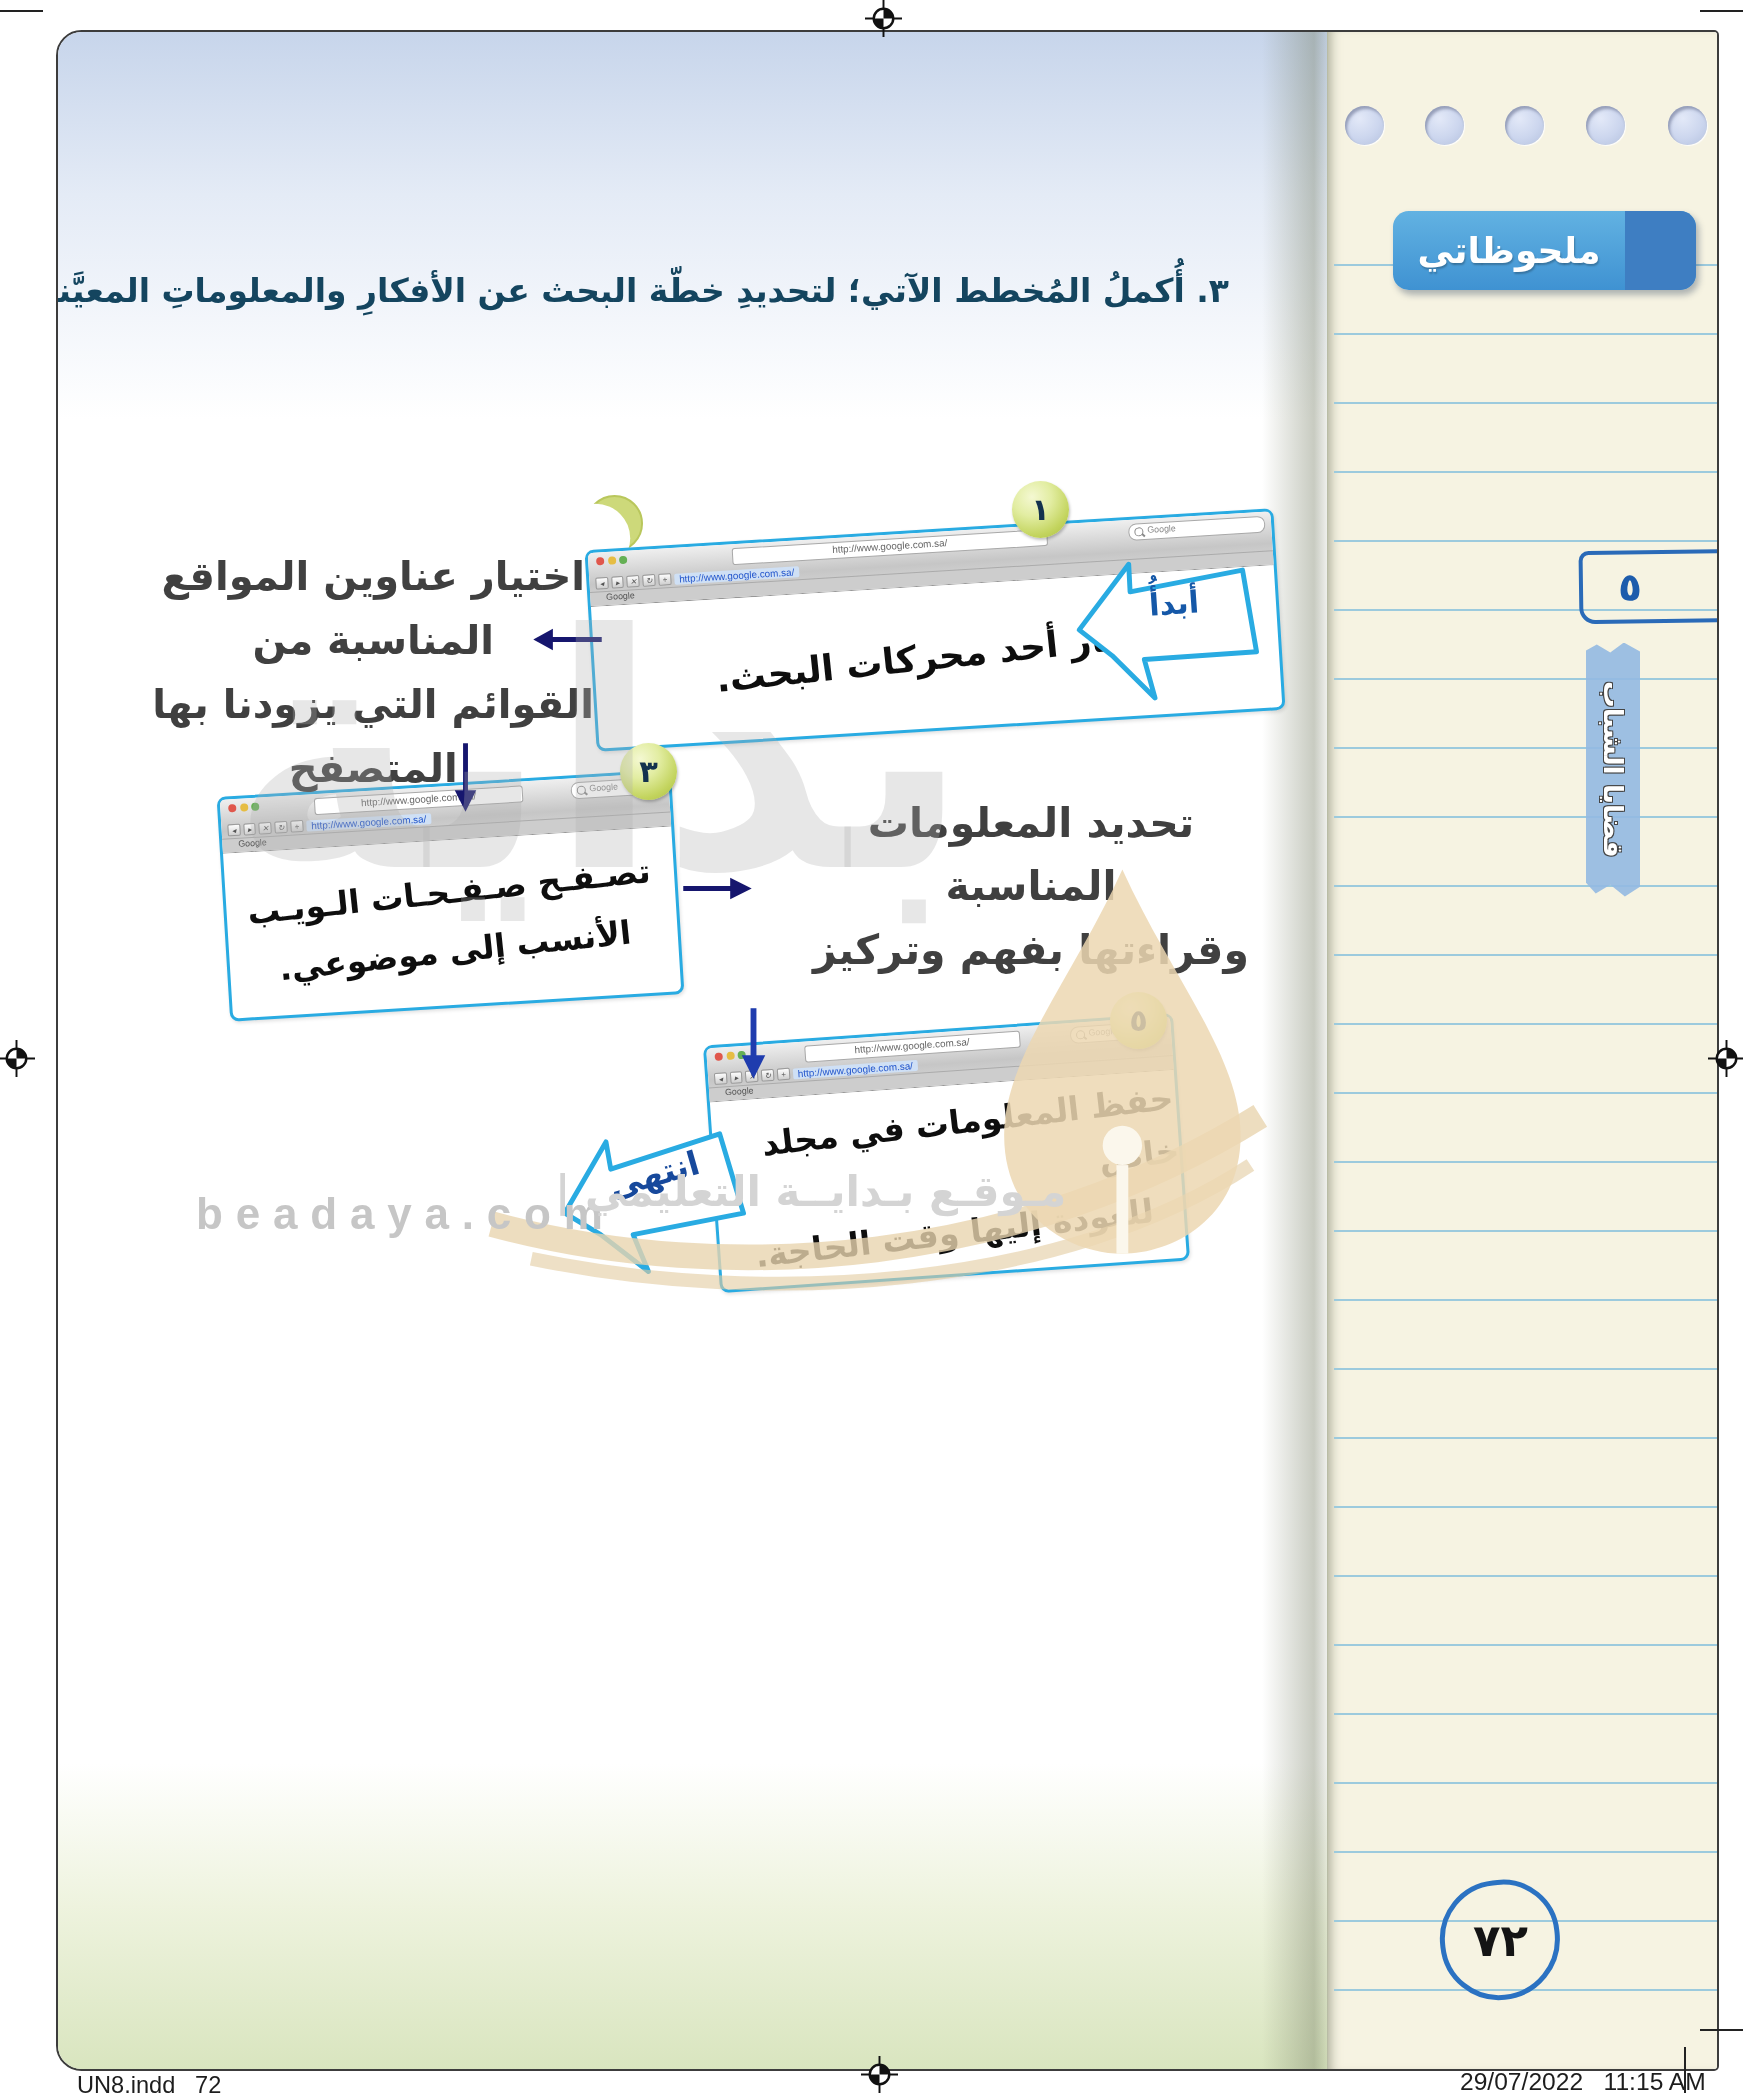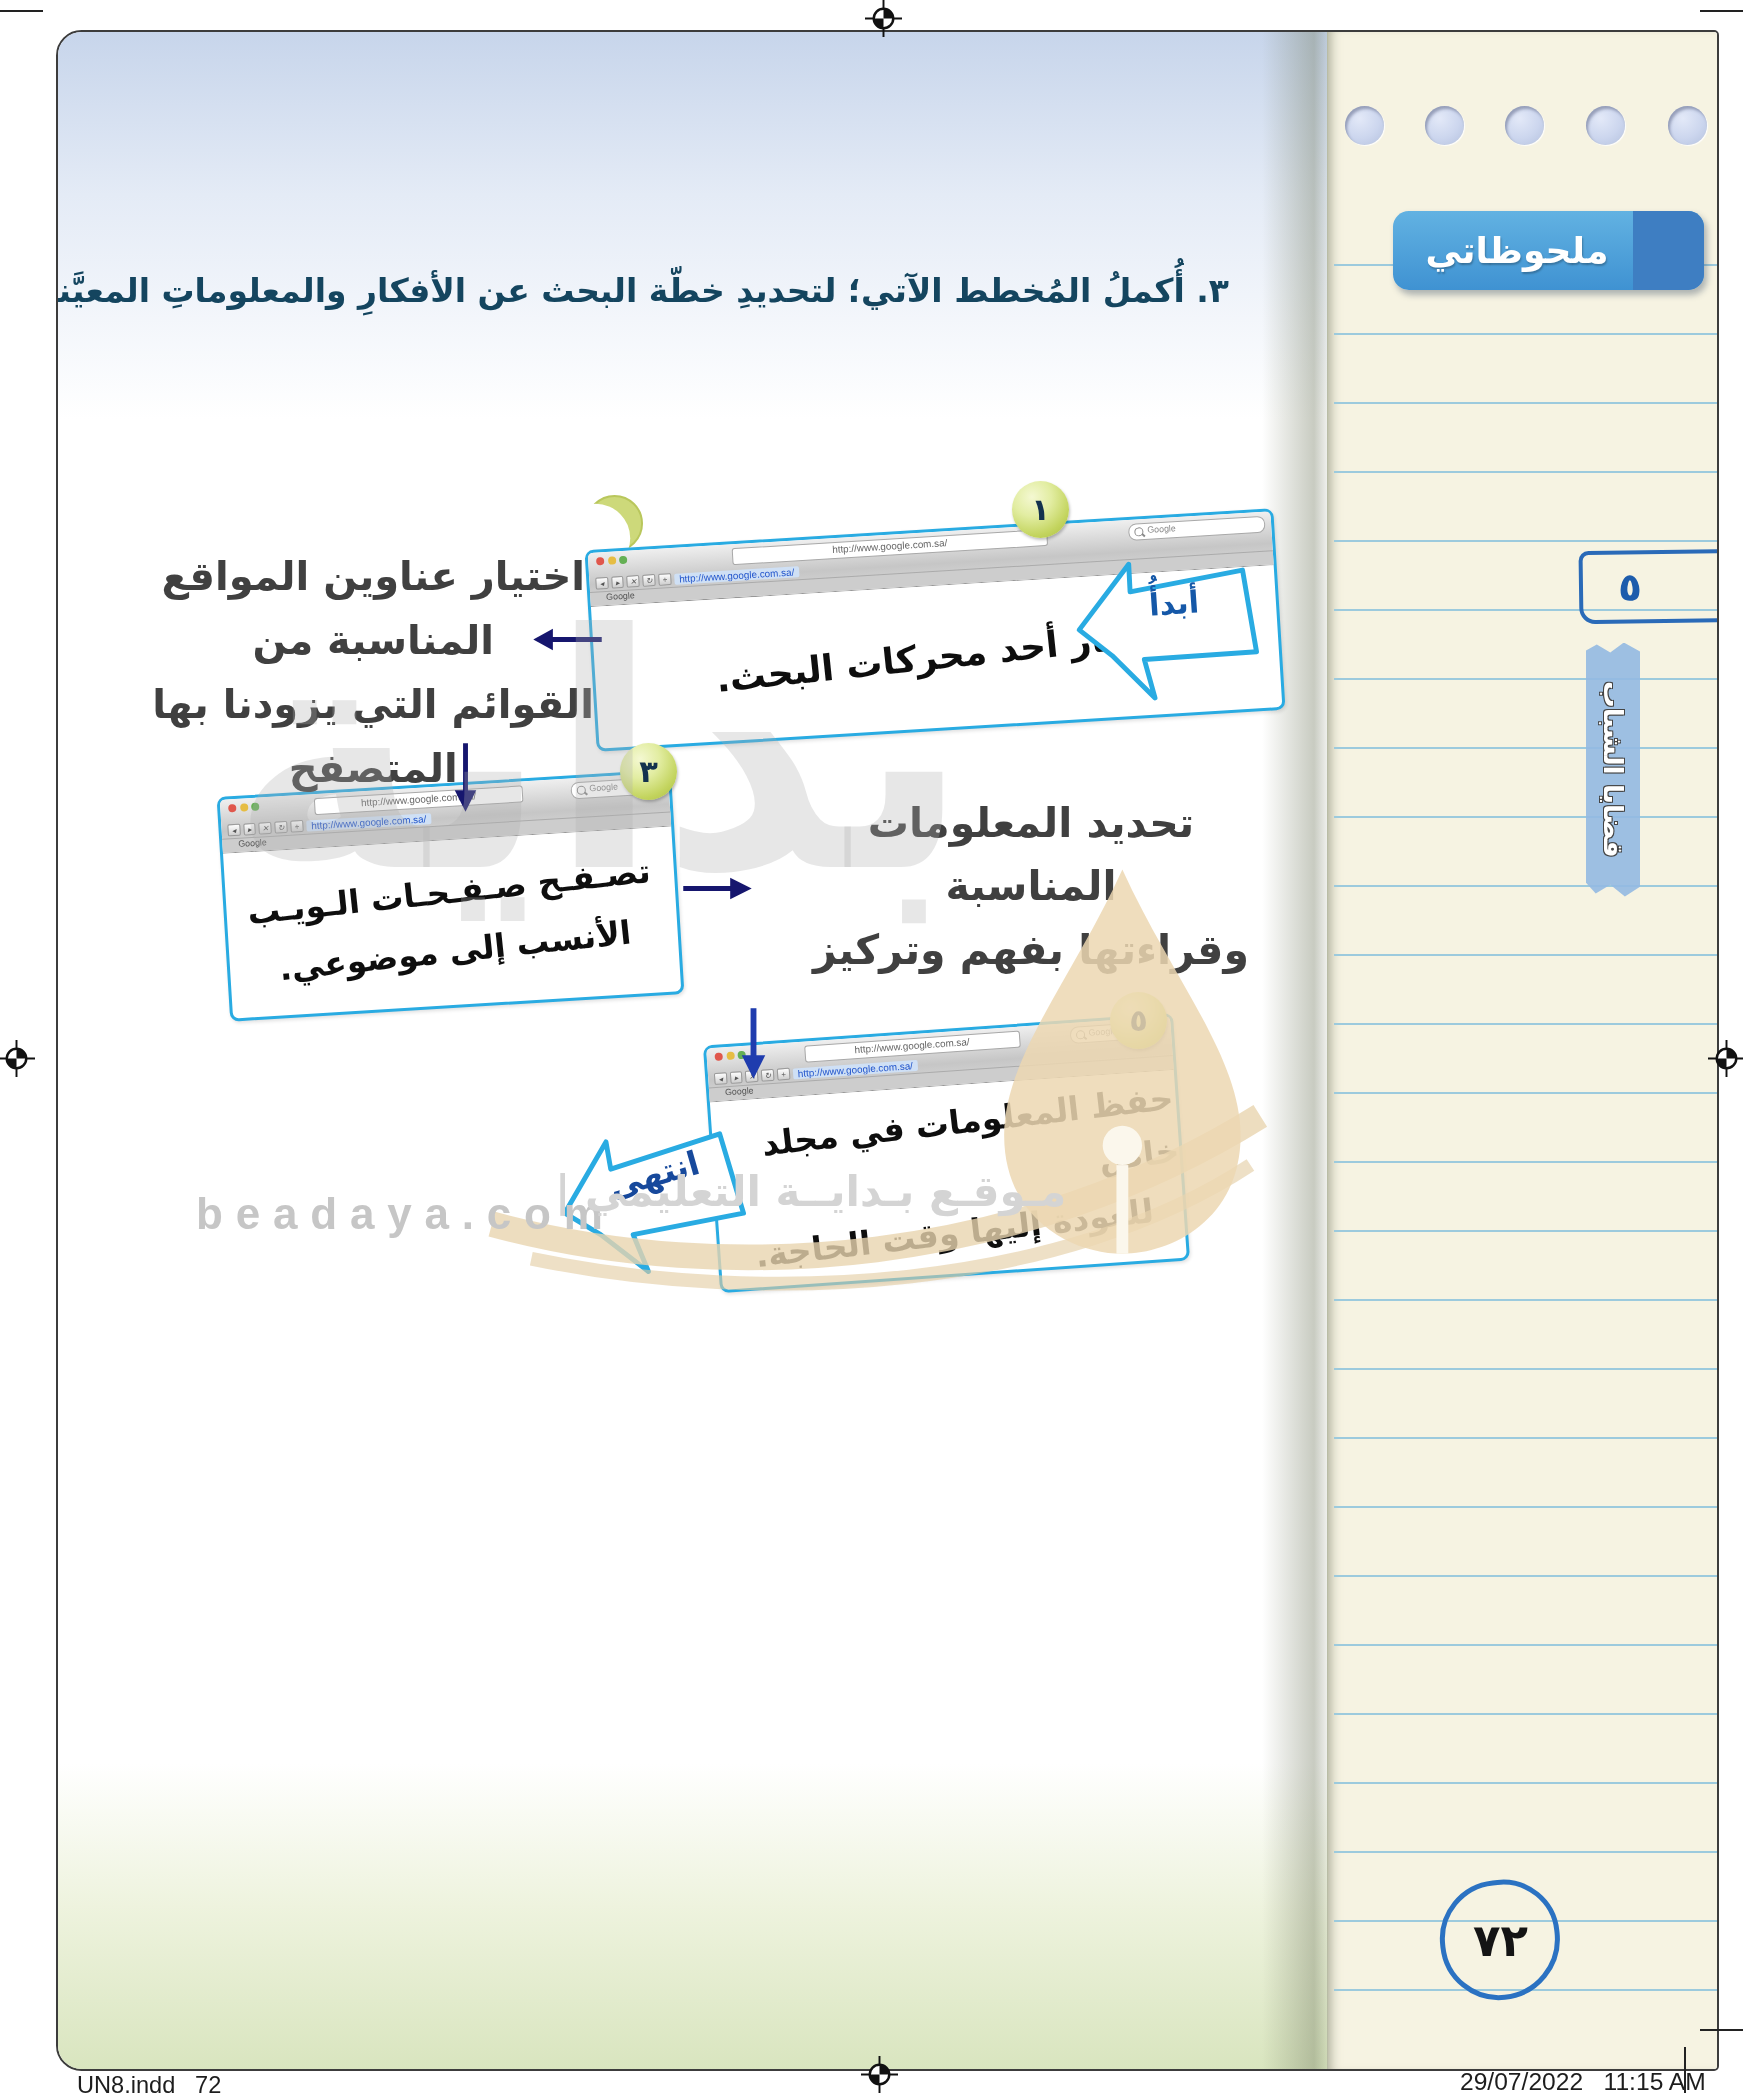--- a/index.html
+++ b/index.html
@@ -22,21 +22,21 @@
     background:#f6f3e2; border-left:1px solid #b9bda6;
     box-shadow:inset 9.9px 0 11.8px -7.9px rgba(95,100,78,0.55); }
   .rule-lines { position:absolute; left:5.9px; right:3.9px; top:232px; height:1728px;
     background-image:repeating-linear-gradient(to bottom,#9ccadd 0px,#9ccadd 2px,transparent 2px,transparent 69px); }
   .hole { position:absolute; width:39px; height:39px; border-radius:50%; top:74px;
     background:radial-gradient(circle at 38% 32%,#e3e9f8 0%,#ccd6ee 55%,#b4c1de 100%);
     box-shadow:inset 2px 3px 3px rgba(70,80,115,0.45),1px 1px 1px rgba(255,255,255,0.9); }
 
   .notes-tab { position:absolute; left:65px; top:179px; width:303px; height:79px;
     border-radius:15.8px; background:linear-gradient(to bottom,#62b2e2,#3f92d2);
-    box-shadow:3px 4.9px 6.9px rgba(40,60,90,0.35); display:flex; align-items:center;padding-left:8px; }
+    box-shadow:3px 4.9px 6.9px rgba(40,60,90,0.35); display:flex; align-items:center; }
   .notes-tab .cap { position:absolute; right:0; top:0; width:71px; height:100%;
     background:#3e7ec2; border-radius:0 15.8px 15.8px 0; }
   .notes-tab .lbl { width:232px; text-align:center; color:#fff; font-weight:bold;
     font-size:36px; text-shadow:1px 2px 2px rgba(0,0,0,0.25); }
 
   .unit-box { position:absolute; left:251px; top:518px; width:163px; height:73px;
     border:4.9px solid #2a6ab8; border-radius:9.9px 13.8px 11.8px 15.8px; box-sizing:border-box;
     display:flex; align-items:center; padding-left:35px; transform:rotate(-0.8deg); }
   .unit-box .num { font-size:39px; font-weight:bold; color:#1d5cac; }
 

